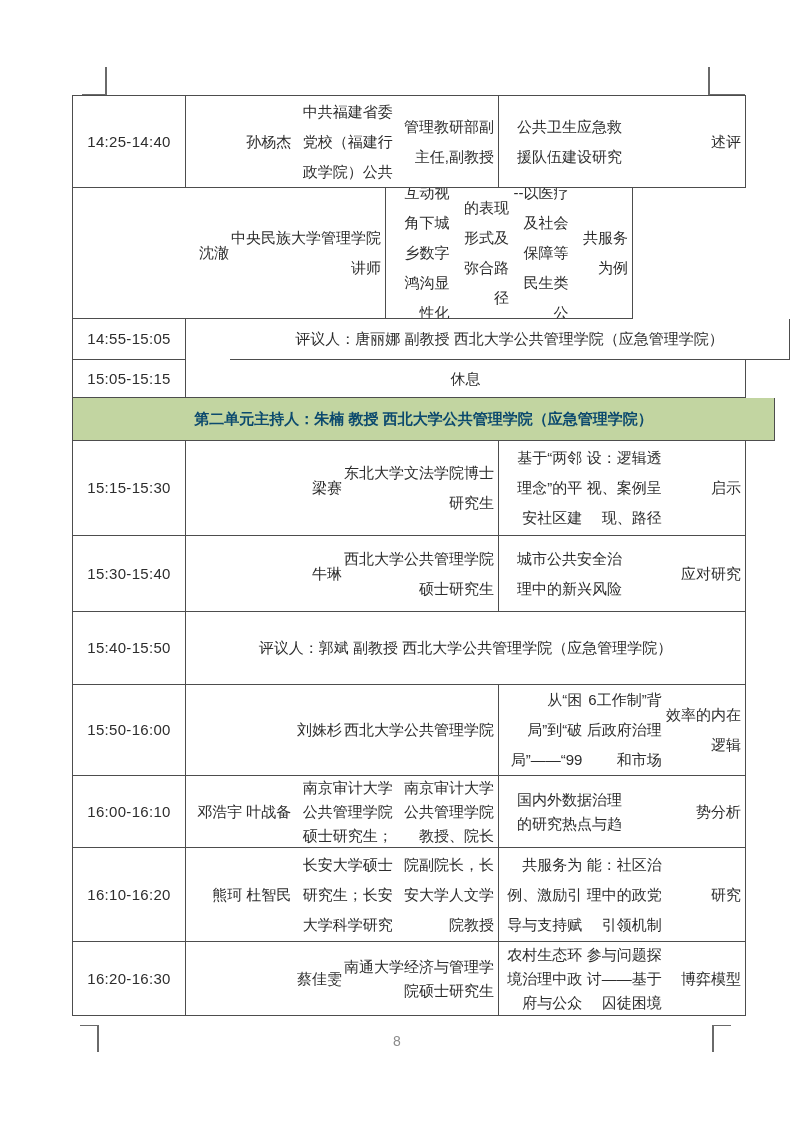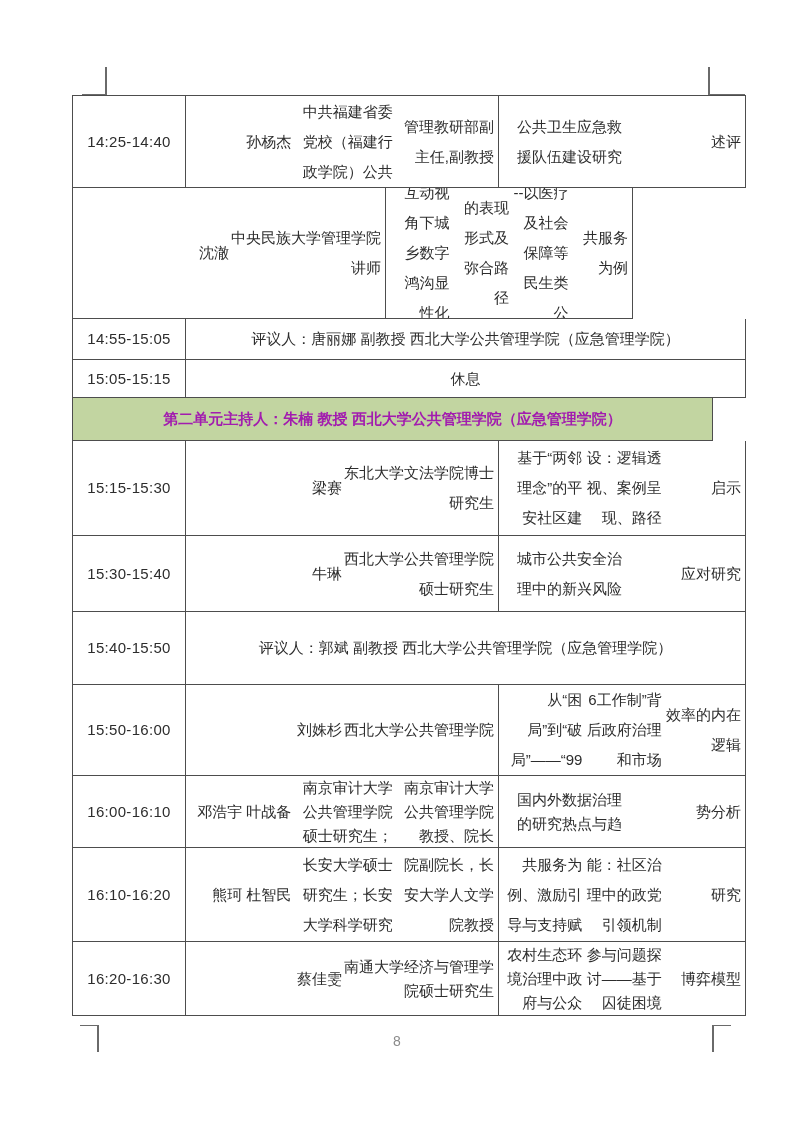--- a/index.html
+++ b/index.html
@@ -27,21 +27,21 @@
     text-align:right;
     border-right:1px solid var(--border);
     border-bottom:1px solid var(--border);
     font-size:15px;color:var(--text);line-height:30px;
     overflow:hidden;padding:0 4px;
   }
   .time-cell{width:113px;letter-spacing:0.3px;}
   .speaker-cell{width:313px;}
   .title-cell{width:247px;}
   .merged-cell{width:560px;}
-  .session-cell{width:640px;background:var(--session-bg);font-weight:bold;color:#a21caf;}
+  .session-cell{width:702px;background:var(--session-bg);font-weight:bold;color:#0c4a6e;}
   .row.tight .cell{line-height:24px;}
   .line{width:100%;}
   .crop{position:absolute;box-sizing:border-box;}
   .crop.tl{left:82px;top:67px;width:25px;height:28px;border-right:2px solid var(--mark);border-bottom:1px solid var(--mark);}
   .crop.tr{left:708px;top:67px;width:37px;height:28px;border-left:2px solid var(--mark);border-bottom:1px solid var(--mark);}
   .crop.bl{left:80px;top:1025px;width:19px;height:27px;border-top:1px solid var(--mark);border-right:2px solid var(--mark);}
   .crop.br{left:712px;top:1025px;width:19px;height:27px;border-top:1px solid var(--mark);border-left:2px solid var(--mark);}
   .page-number{
     position:absolute;left:0;top:1033px;width:794px;text-align:center;
     color:#8a8a8a;font-size:14px;
@@ -73,21 +73,21 @@
         <div class="line">沈澈</div>
         <div class="line">中央民族大学管理学院讲师</div>
       </div>
       <div class="cell title-cell">
         <div class="line">互动视角下城乡数字鸿沟显性化</div>
         <div class="line">的表现形式及弥合路径</div>
         <div class="line">--以医疗及社会保障等民生类公</div>
         <div class="line">共服务为例</div>
       </div>
     </div>
-    <div class="row" style="height: 41px;">
+    <div class="row" style="height: 41px; gap: 44px;">
       <div class="cell time-cell">14:55-15:05</div>
       <div class="cell merged-cell">评议人：唐丽娜 副教授 西北大学公共管理学院（应急管理学院）</div>
     </div>
     <div class="row" style="height: 38px;">
       <div class="cell time-cell">15:05-15:15</div>
       <div class="cell merged-cell">休息</div>
     </div>
     <div class="row" style="height: 43px;">
       <div class="cell session-cell">第二单元主持人：朱楠 教授 西北大学公共管理学院（应急管理学院）</div>
     </div>

